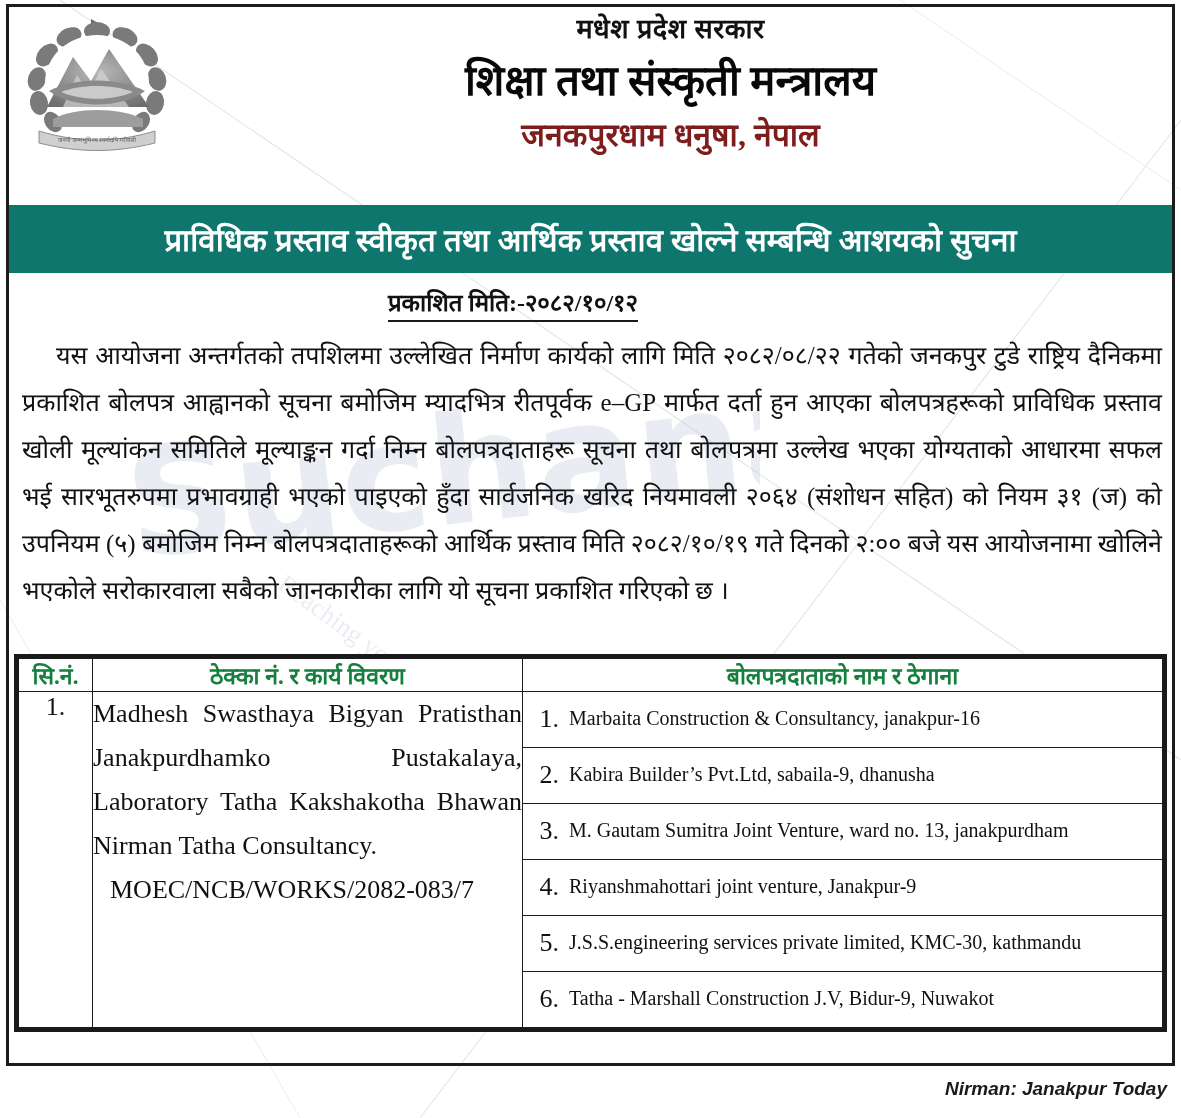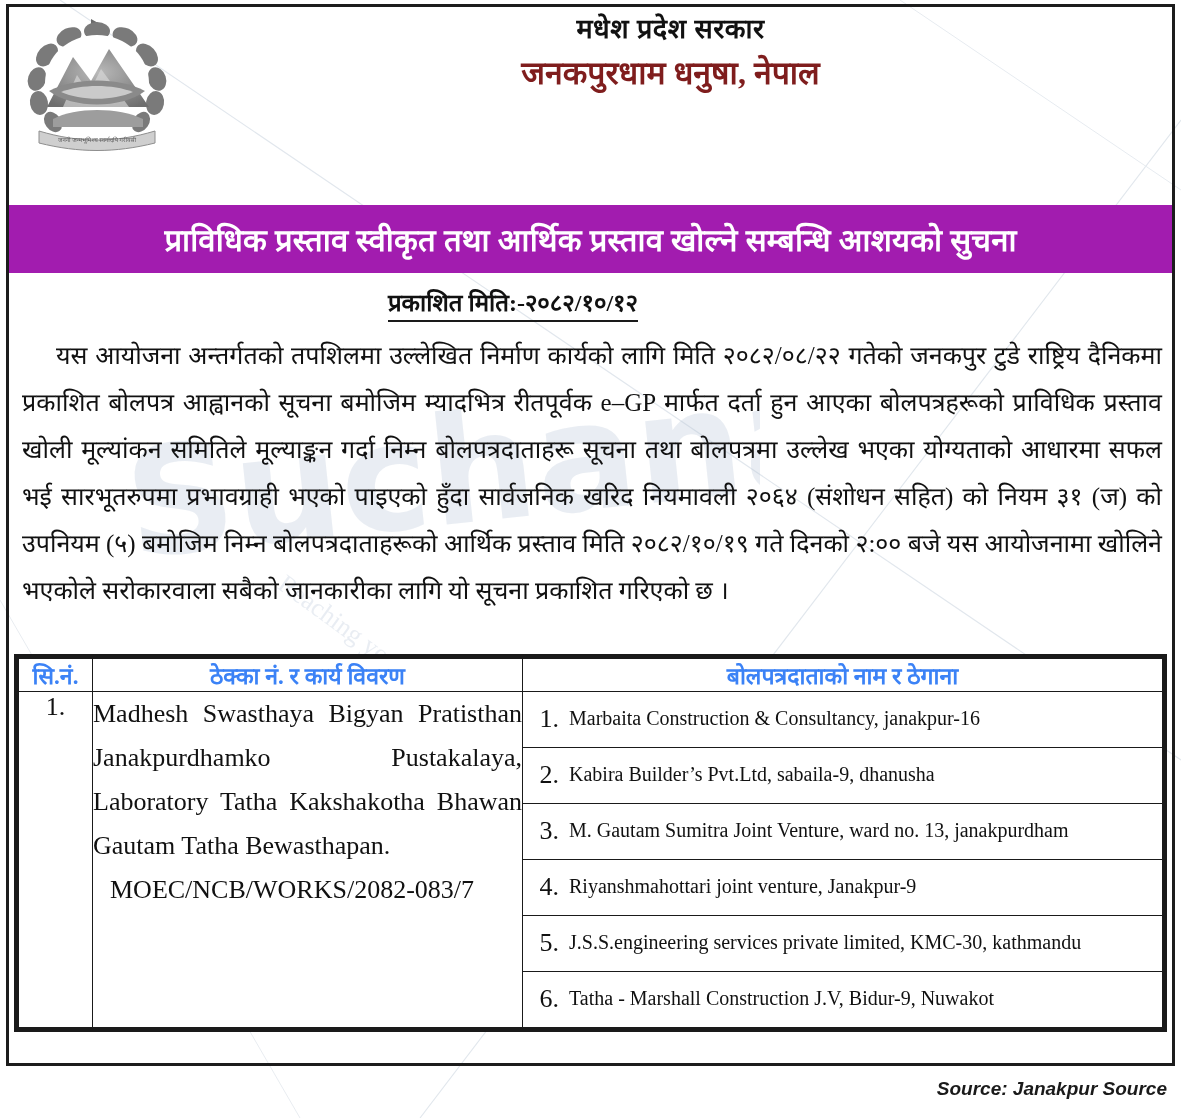--- a/index.html
+++ b/index.html
@@ -115,21 +115,21 @@
     color: #7f1d1d;
   }
 
   
   .title-banner {
     position: absolute;
     left: 9px;
     top: 205px;
     width: 1163px;
     height: 68px;
-    background: #a21caf;
+    background: #0f766e;
     color: #ffffff;
     display: flex;
     align-items: center;
     justify-content: center;
     z-index: 4;
     box-sizing: border-box;
   }
   .title-banner-text {
     font-family: "Liberation Serif", "DejaVu Serif", serif;
     font-weight: 700;
@@ -201,21 +201,21 @@
   }
   .col-sn   { width: 74px; }
   .col-desc { width: 430px; }
 
   th.hd {
     font-family: "Liberation Serif", "DejaVu Serif", serif;
     font-weight: 700;
     font-size: 23px;
     text-align: center;
     padding: 8px 4px 10px;
-    color: #3b82f6;
+    color: #15803d;
     white-space: nowrap;
   }
 
   td.sn-cell {
     text-align: center;
     font-family: "Liberation Serif", serif;
     font-size: 26px;
     padding-top: 10px;
     color: #111;
   }
@@ -343,20 +343,21 @@
       <path d="M44 77 C64 69, 96 69, 116 77 C96 86, 64 86, 44 77 Z" fill="#ffffff" opacity=".55"></path>
 
       <path d="M36 104 C58 92, 102 92, 126 104 L126 112 L36 112 Z" fill="#9d9d9d"></path>
 
       <path d="M22 116 C62 128, 98 128, 138 116 L138 128 C98 138, 62 138, 22 128 Z" fill="#cfcfcf" stroke="#8e8e8e" stroke-width="1"></path>
       <text x="80" y="127" font-size="6" fill="#5d5d5d" text-anchor="middle" font-family="Liberation Serif, serif">जननी जन्मभूमिश्च स्वर्गादपि गरीयसी</text>
     </svg>
 
     <div class="masthead-text">
       <div class="gov-line">मधेश प्रदेश सरकार</div>
+      <div class="ministry-line">शिक्षा तथा संस्कृती मन्त्रालय</div>
       <div class="place-line">जनकपुरधाम धनुषा, नेपाल</div>
     </div>
   </div>
 
   <div class="title-banner">
     <span class="title-banner-text">प्राविधिक प्रस्ताव स्वीकृत तथा आर्थिक प्रस्ताव खोल्ने सम्बन्धि आशयको सुचना</span>
   </div>
 
   <div class="pub-date-wrap">
     <span class="pub-date">प्रकाशित मिति:-२०८२/१०/१२</span>
@@ -376,21 +377,21 @@
           <tr>
             <th class="hd">सि.नं.</th>
             <th class="hd">ठेक्का नं. र कार्य विवरण</th>
             <th class="hd">बोलपत्रदाताको नाम र ठेगाना</th>
           </tr>
         </thead>
         <tbody>
           <tr>
             <td class="sn-cell">1.</td>
             <td class="desc-cell">
-              <div class="desc-text">Madhesh Swasthaya Bigyan Pratisthan Janakpurdhamko Pustakalaya, Laboratory Tatha Kakshakotha Bhawan Gautam Tatha Bewasthapan.</div>
+              <div class="desc-text">Madhesh Swasthaya Bigyan Pratisthan Janakpurdhamko Pustakalaya, Laboratory Tatha Kakshakotha Bhawan Nirman Tatha Consultancy.</div>
               <div class="desc-code">MOEC/NCB/WORKS/2082-083/7</div>
             </td>
             <td class="bidders-cell">
               <table class="bidders">
                 <tbody>
                   <tr>
                     <td>
                       <div class="bidder-row-inner">
                         <span class="bidder-num">1.</span>
                         <span class="bidder-name">Marbaita Construction &amp; Consultancy, janakpur-16</span>
@@ -439,15 +440,15 @@
                   </tr>
                 </tbody>
               </table>
             </td>
           </tr>
         </tbody>
       </table>
     </div>
   </div>
 
-  <div class="source-line">Source: Janakpur Source</div>
+  <div class="source-line">Nirman: Janakpur Today</div>
 
 </div>
 
 </body></html>

